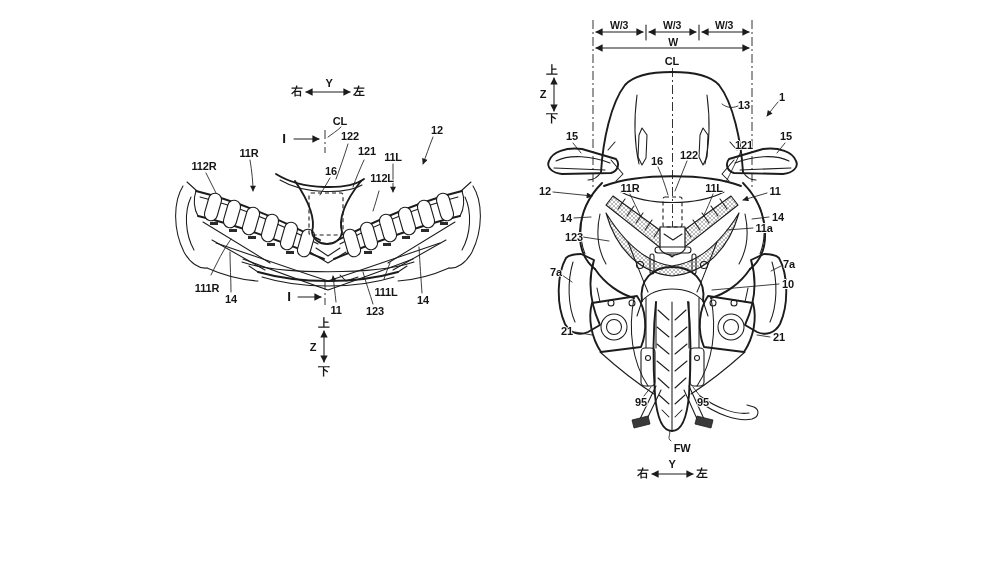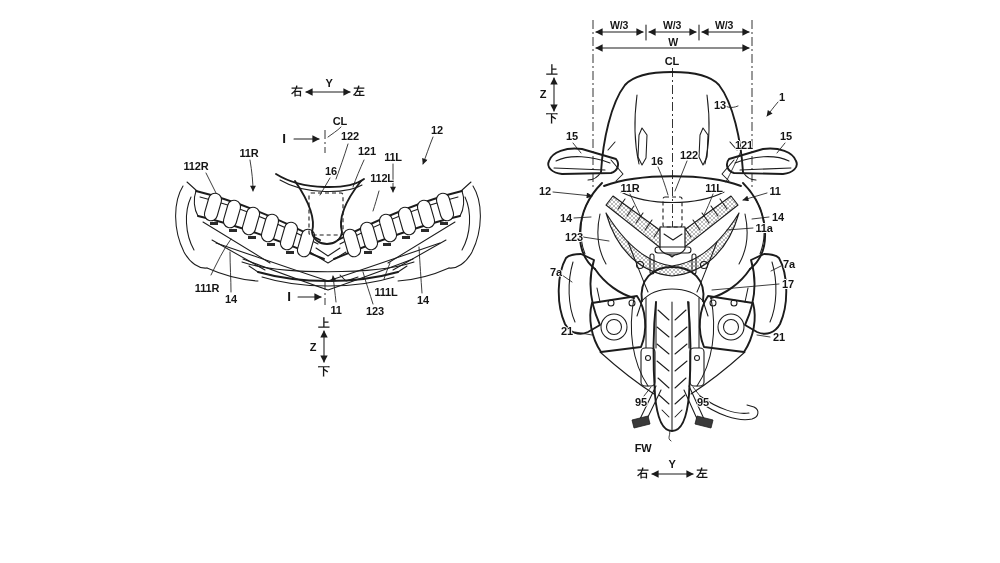--- a/index.html
+++ b/index.html
@@ -280,21 +280,21 @@
 </svg>
 
 <span class="lbl cjk" style="left:297px;top:91px">右</span>
 <span class="lbl" style="left:329px;top:83px">Y</span>
 <span class="lbl cjk" style="left:359px;top:91px">左</span>
 <span class="lbl" style="left:340px;top:121px">CL</span>
 <span class="lbl sec" style="left:284px;top:138px">I</span>
 <span class="lbl" style="left:350px;top:136px">122</span>
 <span class="lbl" style="left:367px;top:151px">121</span>
 <span class="lbl" style="left:249px;top:153px">11R</span>
-<span class="lbl" style="left:196px;top:166px">112R</span>
+<span class="lbl" style="left:204px;top:166px">112R</span>
 <span class="lbl" style="left:331px;top:171px">16</span>
 <span class="lbl" style="left:393px;top:157px">11L</span>
 <span class="lbl" style="left:382px;top:178px">112L</span>
 <span class="lbl" style="left:437px;top:130px">12</span>
 <span class="lbl" style="left:207px;top:288px">111R</span>
 <span class="lbl" style="left:231px;top:299px">14</span>
 <span class="lbl sec" style="left:289px;top:296px">I</span>
 <span class="lbl" style="left:336px;top:310px">11</span>
 <span class="lbl" style="left:375px;top:311px">123</span>
 <span class="lbl" style="left:386px;top:292px">111L</span>
@@ -304,40 +304,40 @@
 <span class="lbl cjk" style="left:324px;top:371px">下</span>
 
 <span class="lbl dim" style="left:619px;top:25px">W/3</span>
 <span class="lbl dim" style="left:672px;top:25px">W/3</span>
 <span class="lbl dim" style="left:724px;top:25px">W/3</span>
 <span class="lbl dim" style="left:673px;top:42px">W</span>
 <span class="lbl" style="left:672px;top:61px">CL</span>
 <span class="lbl cjk" style="left:552px;top:70px">上</span>
 <span class="lbl" style="left:543px;top:94px">Z</span>
 <span class="lbl cjk" style="left:552px;top:118px">下</span>
-<span class="lbl" style="left:720px;top:105px">13</span>
+<span class="lbl" style="left:744px;top:105px">13</span>
 <span class="lbl" style="left:782px;top:97px">1</span>
 <span class="lbl" style="left:572px;top:136px">15</span>
 <span class="lbl" style="left:786px;top:136px">15</span>
 <span class="lbl" style="left:657px;top:161px">16</span>
 <span class="lbl" style="left:689px;top:155px">122</span>
 <span class="lbl" style="left:744px;top:145px">121</span>
 <span class="lbl" style="left:545px;top:191px">12</span>
 <span class="lbl" style="left:630px;top:188px">11R</span>
 <span class="lbl" style="left:714px;top:188px">11L</span>
 <span class="lbl" style="left:775px;top:191px">11</span>
 <span class="lbl" style="left:566px;top:218px">14</span>
 <span class="lbl" style="left:778px;top:217px">14</span>
 <span class="lbl" style="left:764px;top:228px">11a</span>
 <span class="lbl" style="left:574px;top:237px">123</span>
 <span class="lbl" style="left:556px;top:272px">7a</span>
 <span class="lbl" style="left:789px;top:264px">7a</span>
-<span class="lbl" style="left:788px;top:284px">17</span>
+<span class="lbl" style="left:788px;top:284px">10</span>
 <span class="lbl" style="left:567px;top:331px">21</span>
 <span class="lbl" style="left:779px;top:337px">21</span>
 <span class="lbl" style="left:641px;top:402px">95</span>
 <span class="lbl" style="left:703px;top:402px">95</span>
-<span class="lbl" style="left:643px;top:448px">FW</span>
+<span class="lbl" style="left:682px;top:448px">FW</span>
 <span class="lbl cjk" style="left:643px;top:473px">右</span>
 <span class="lbl" style="left:672px;top:464px">Y</span>
 <span class="lbl cjk" style="left:702px;top:473px">左</span>
 
 </div>
 
 </body></html>

